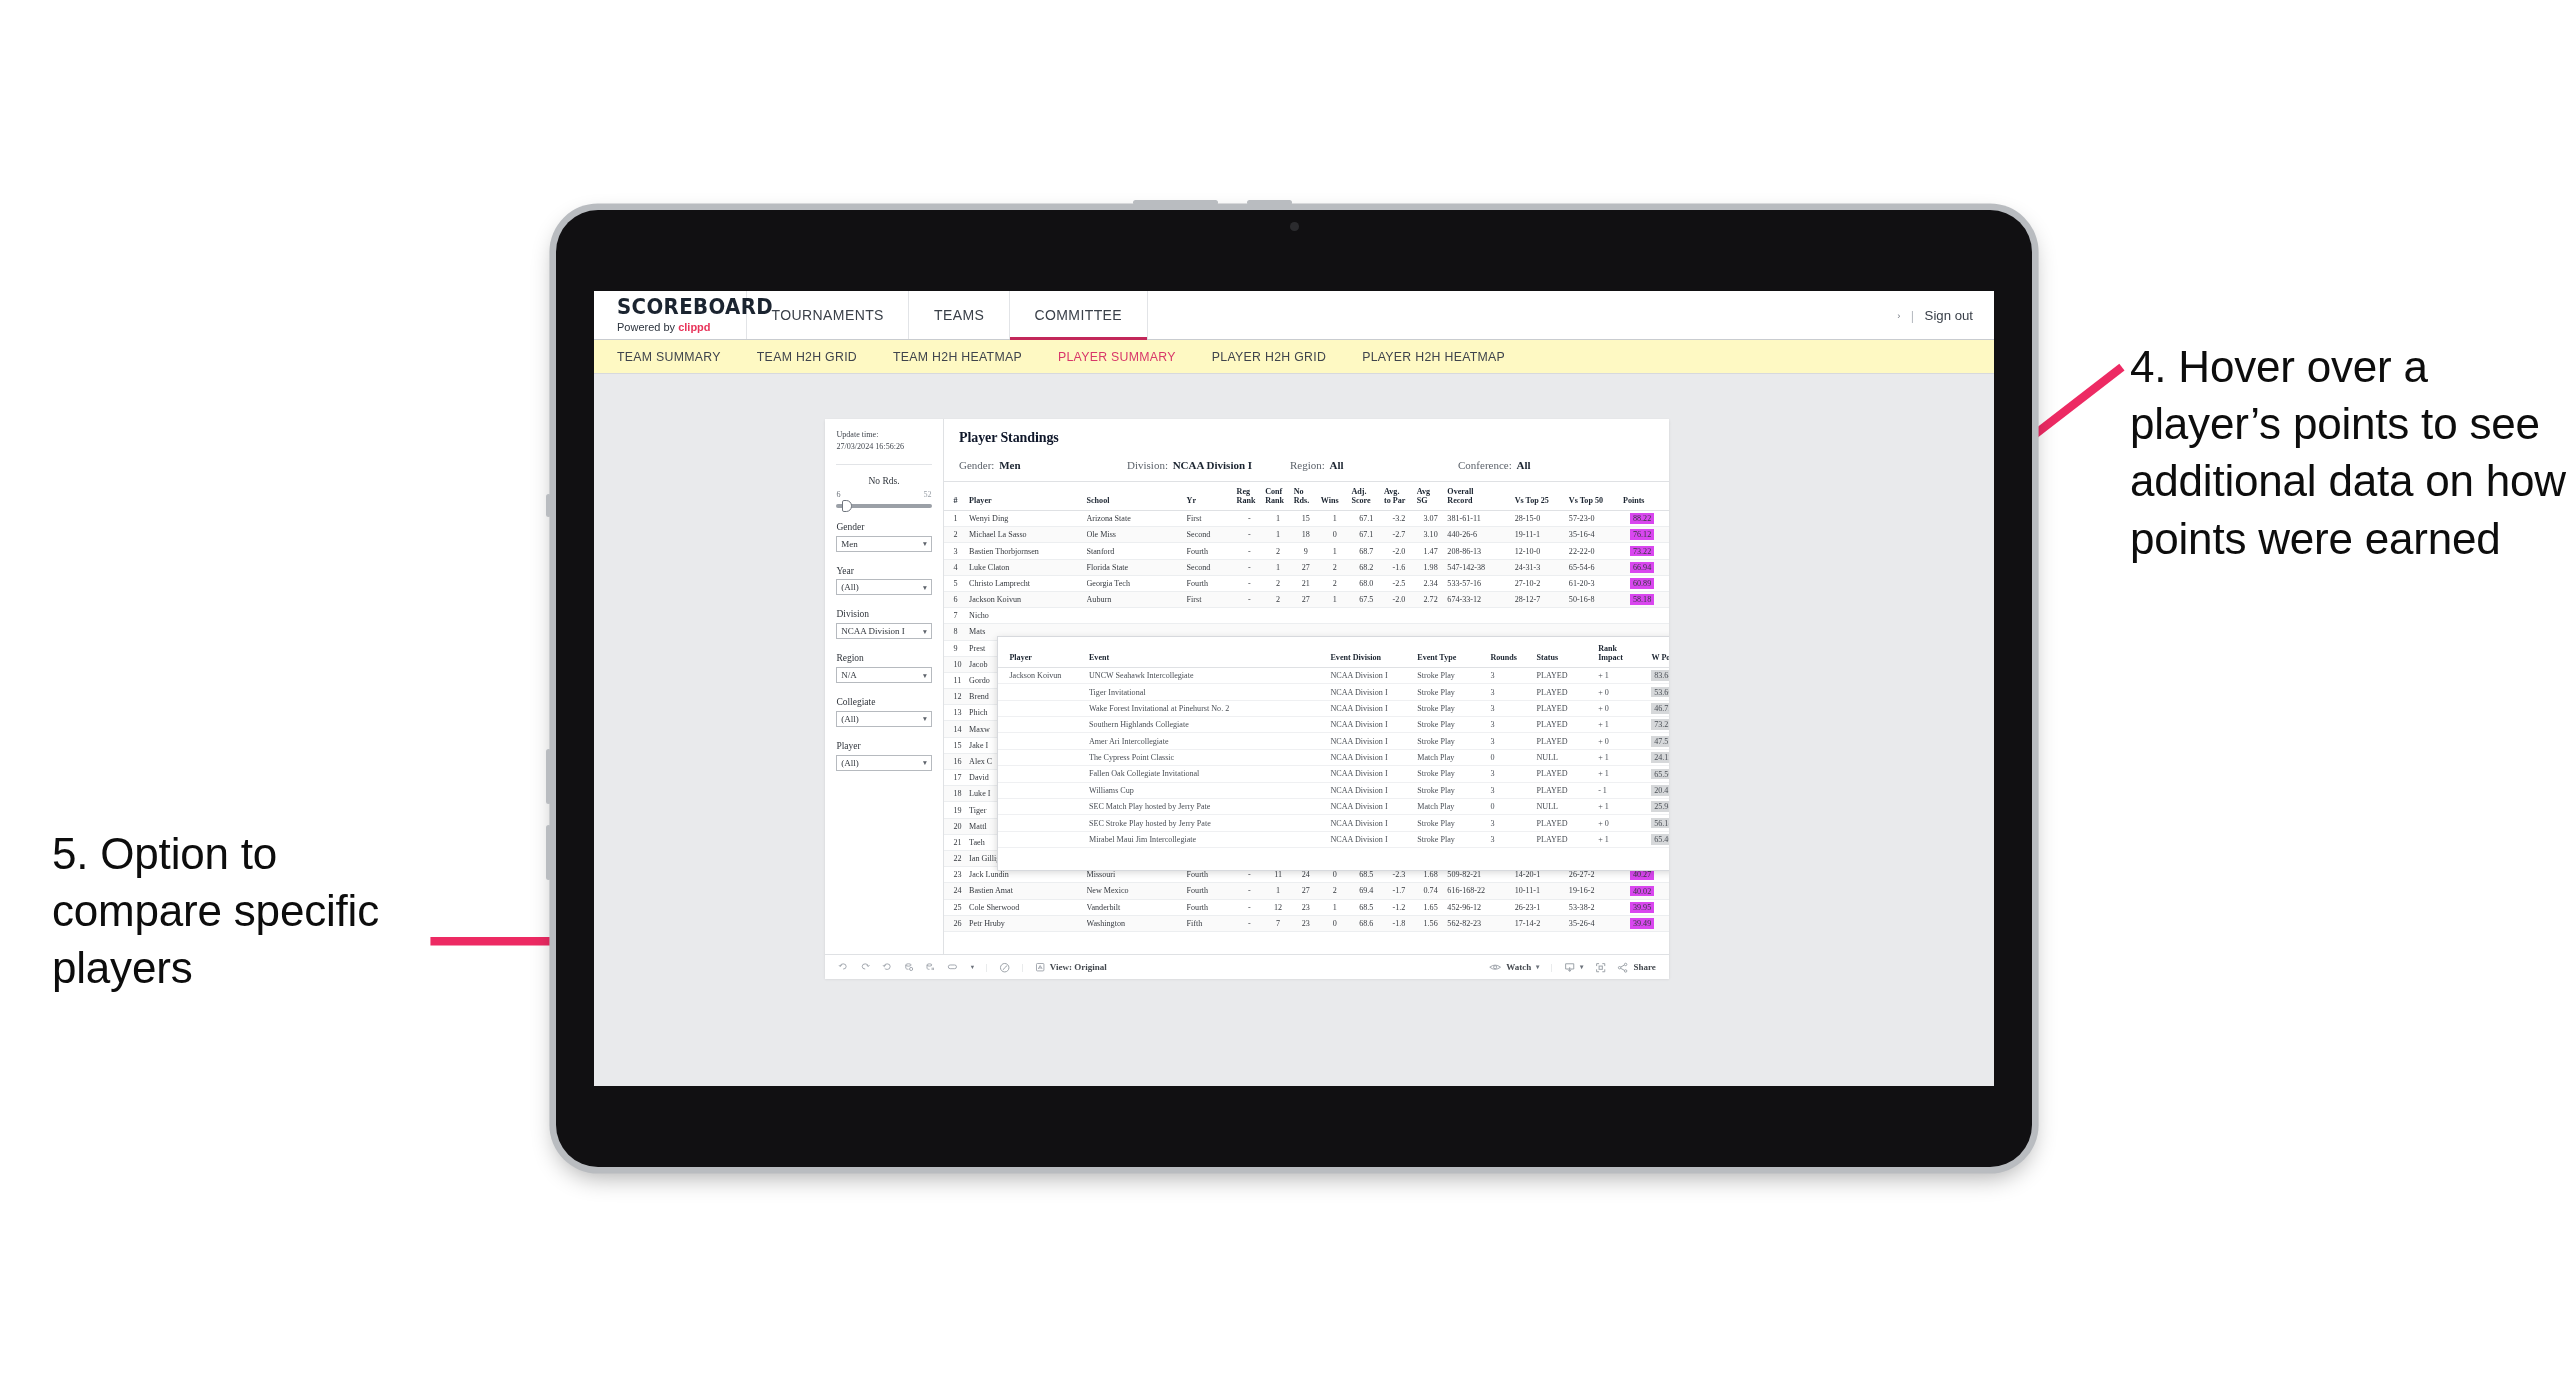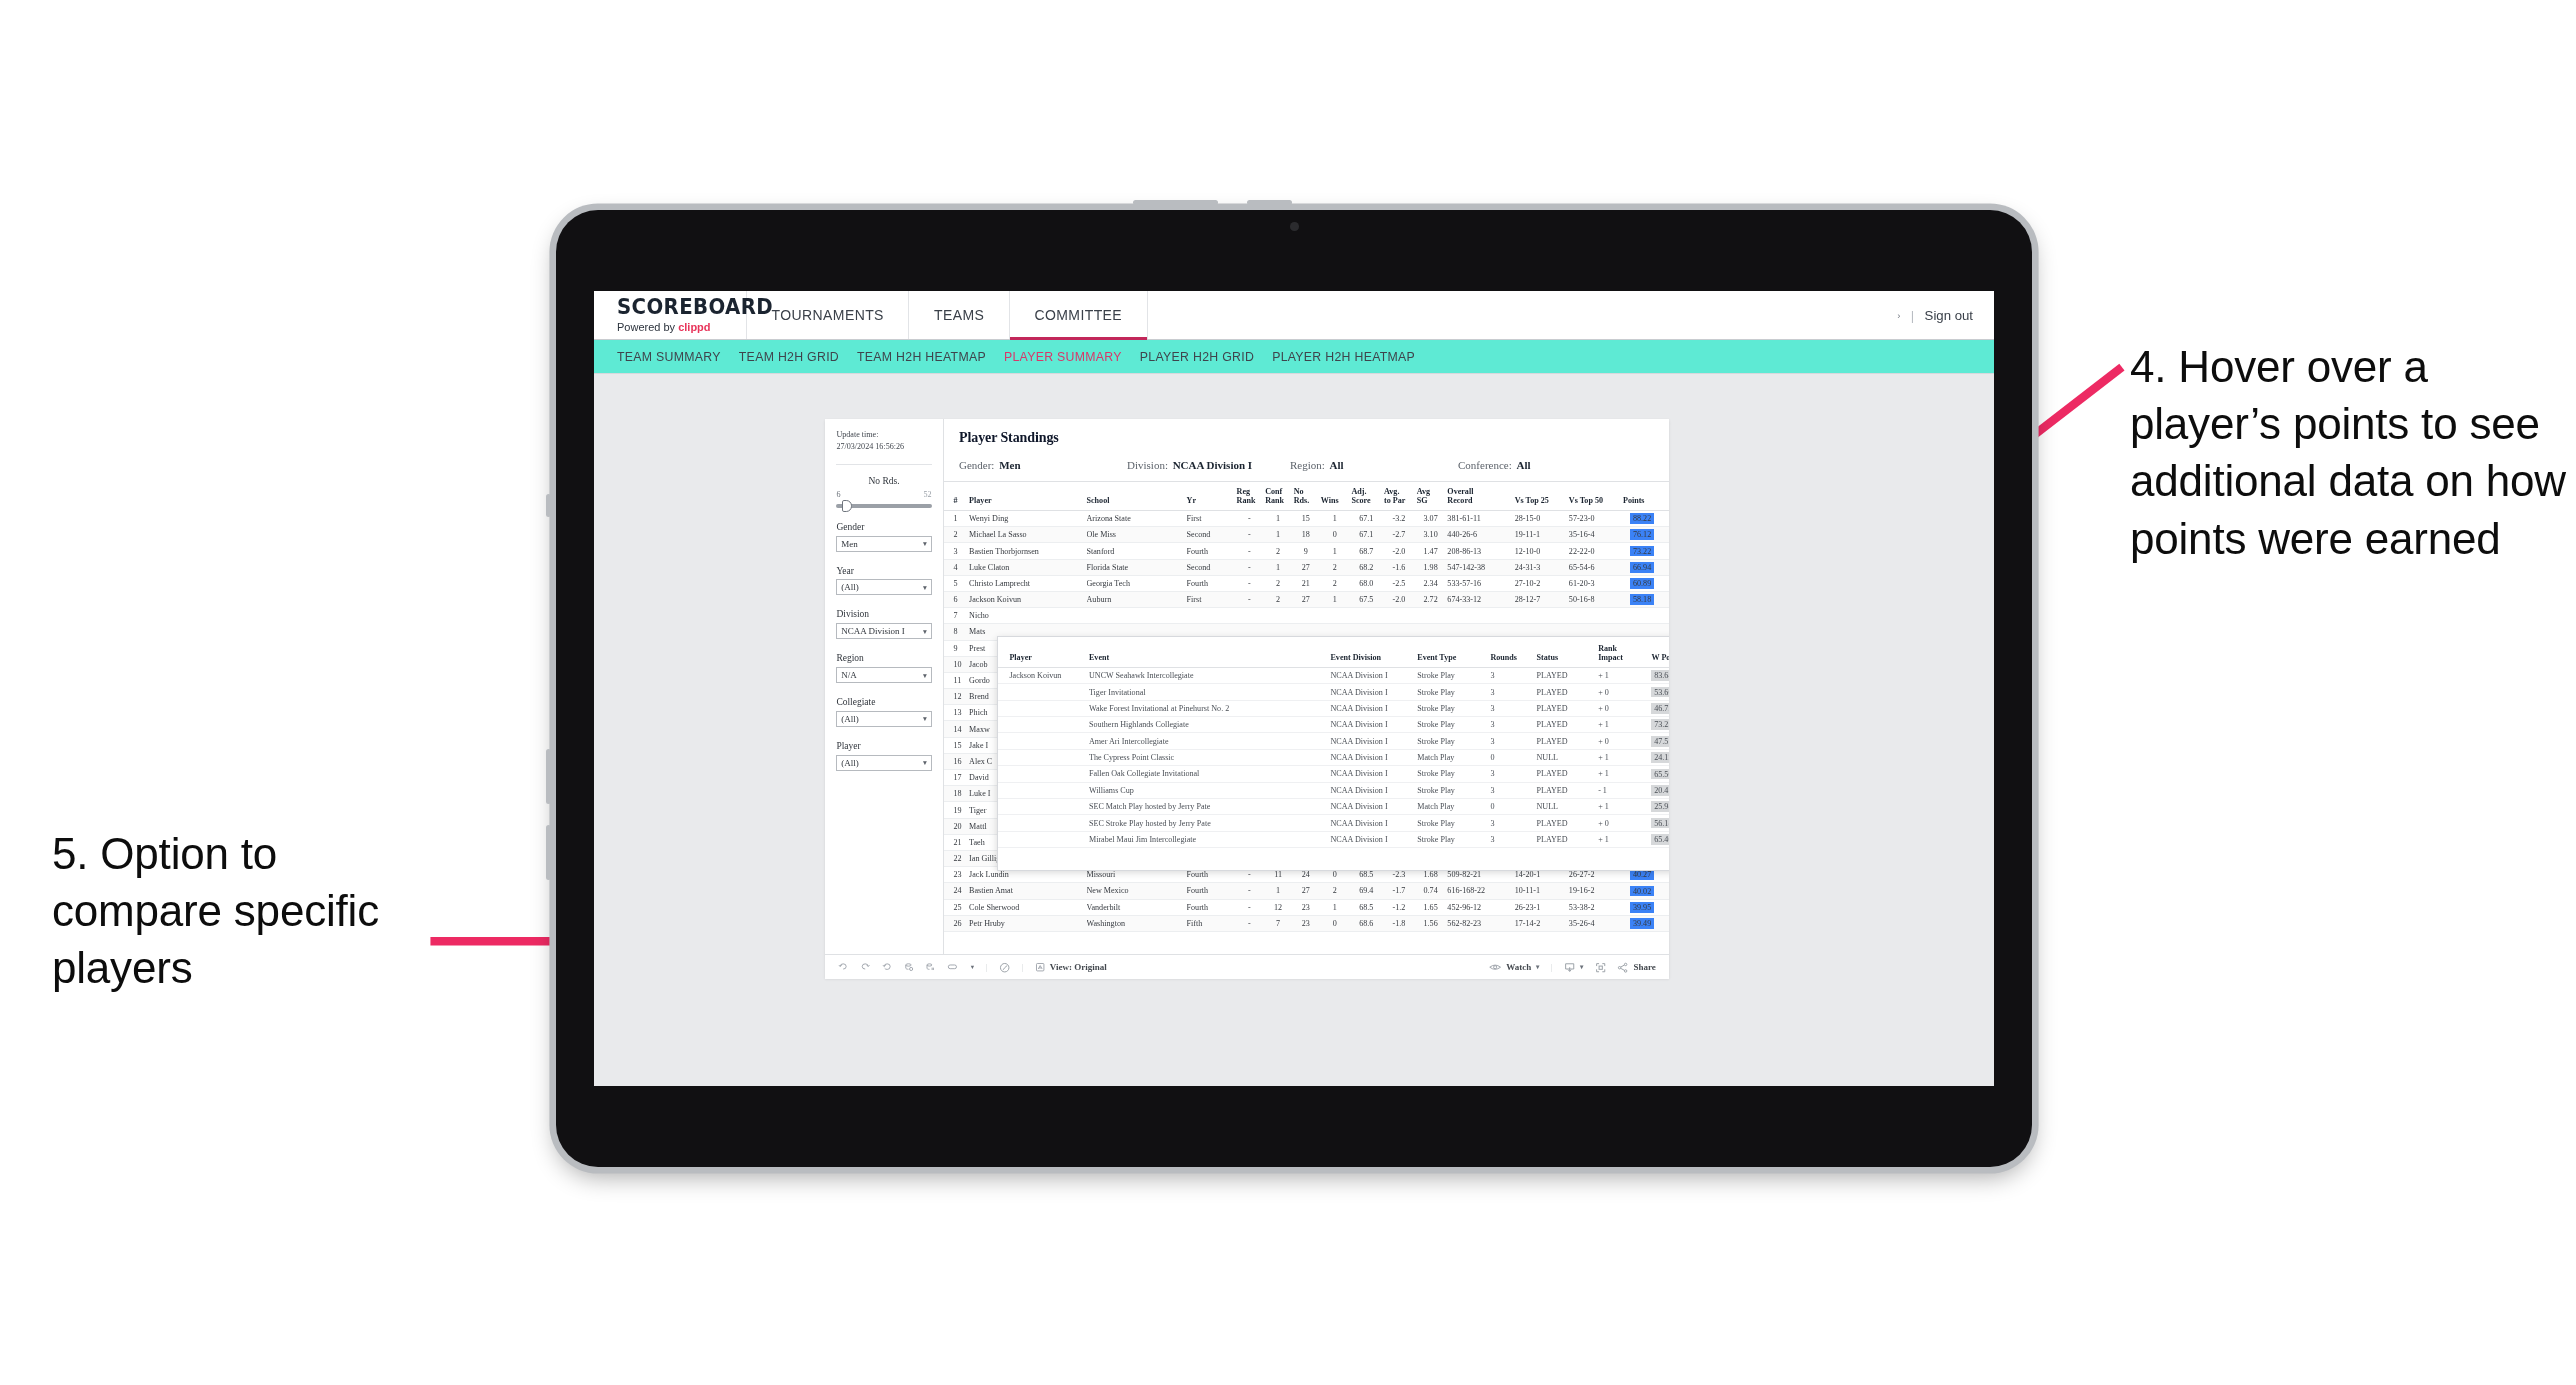--- a/index.html
+++ b/index.html
@@ -87,22 +87,22 @@
   #header-right {
     margin-left:auto; display:flex; align-items:center; gap:10.4px;
     padding-right: 21px; font-size: 13.2px; color:#3a4049;
   }
   #hdr-caret { font-size: 9.5px; color:#6c727b; }
   #hdr-div { color:#b9bdc3; }
 
   
   #subnav {
     display:flex; align-items:center; height: 34px;
-    background:#5eead4; border-bottom:0.9px solid #d7d9dd;
-    padding-left: 23px; gap: 18px;
+    background:#fef9c3; border-bottom:0.9px solid #d7d9dd;
+    padding-left: 23px; gap: 36px;
   }
   .subnav-item { font-size: 12.3px; color:#3f444c; letter-spacing:0.3px; white-space:nowrap; }
   .subnav-item.active { color:#d8376a; }
 
   
   #canvas { position:relative; width:100%; height: calc(795px - 49px - 34px); background:#e9eaec;font-family:Liberation Serif, serif; }
 
   #viz {
     position:absolute; left: 231px; top: 45px;
     width: 844px; height: 560px;
@@ -171,21 +171,21 @@
   .c-cr   { width: 28px; text-align:center; }
   .c-nr   { width: 26.5px; text-align:center; }
   .c-w    { width: 30px; text-align:center; }
   .c-adj  { width: 32px; text-align:center; }
   .c-atp  { width: 32px; text-align:center; }
   .c-sg   { width: 30px; text-align:center; }
   .c-ovr  { width: 66px; }
   .c-t25  { width: 53px; }
   .c-t50  { width: 53px; }
   .c-pts  { width: 45px; text-align:right; padding-right: 15px !important; }
-  td.c-pts span.chip { background:#3b82f6; padding: 0.9px 2.8px; }
+  td.c-pts span.chip { background:#d946ef; padding: 0.9px 2.8px; }
   tr.alt td { background:#fafafa; }
 
   
   #tooltip {
     position:absolute; left: 53px; top: 154px;
     width: 713px; height: 235px;
     background:#ffffff; border:0.9px solid #d7d9dd;
     box-shadow: 0 1.9px 7.6px rgba(0,0,0,.16);
     overflow:hidden;
   }

